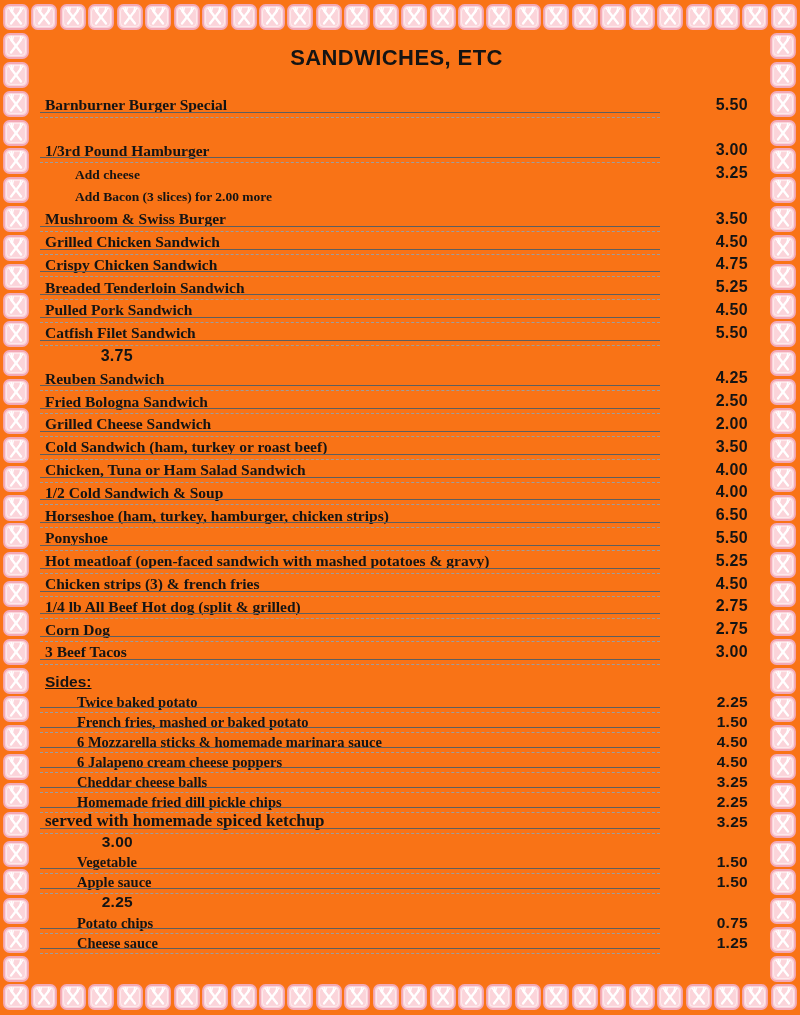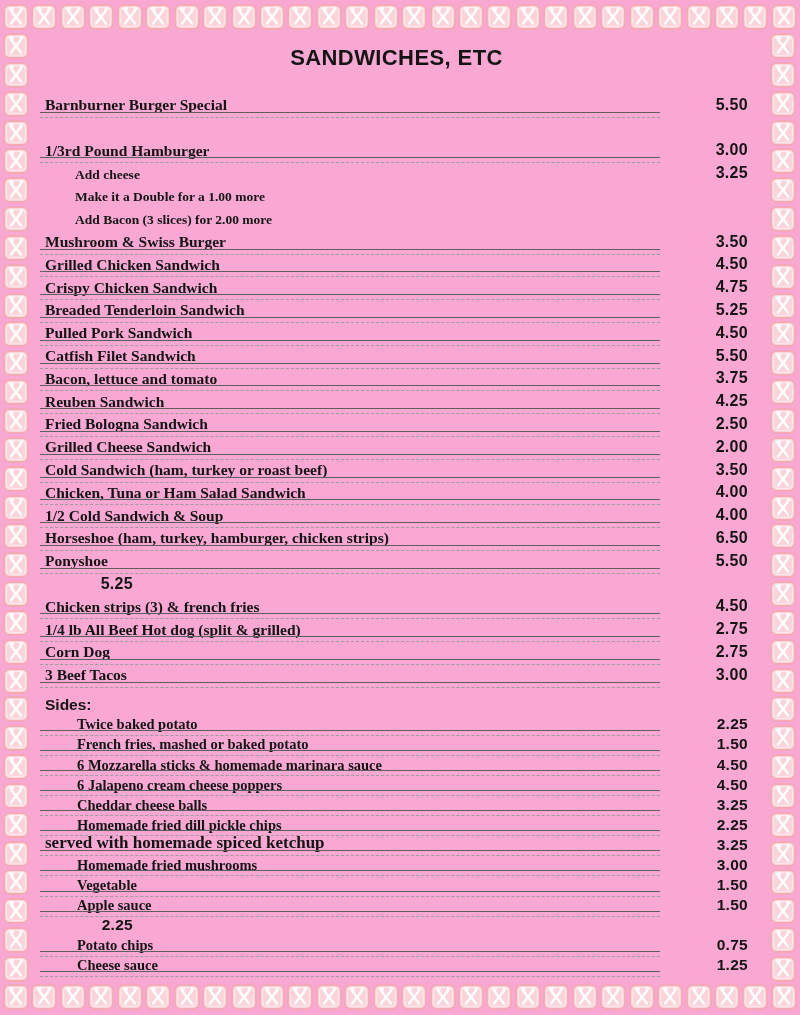--- a/index.html
+++ b/index.html
@@ -5,21 +5,21 @@
   html, body { margin: 0; padding: 0; }
   body {
     width: 800px; height: 1015px;
     background: #ffffff;
     font-family: "Liberation Sans", sans-serif;
     font-weight: bold;
     color: #141414;
     position: relative;
     overflow: hidden;
   }
-  .page { position: absolute; inset: 0; background: #f9a8d4; }
+  .page { position: absolute; inset: 0; background: #f97316; }
 
   
   .bstrip { position: absolute; display: flex; justify-content: space-between; overflow: hidden; }
   .bstrip.top    { top: 4px;    left: 3px; right: 3px; height: 27px; }
   .bstrip.bottom { bottom: 4px; left: 3px; right: 3px; height: 27px; }
   .bstrip.left   { top: 33px; bottom: 33px; left: 3px;  width: 27px; flex-direction: column; }
   .bstrip.right  { top: 33px; bottom: 33px; right: 3px; width: 27px; flex-direction: column; }
   .tile { width: 26px; height: 26px; flex: 0 0 auto; }
   .t-bg    { fill: var(--tile-fill, #fbd4da); stroke: var(--tile-border, #f3a9b6); stroke-width: 1.8; }
   .t-inner { fill: none; stroke: var(--tile-glyph, #fff); stroke-width: 1; opacity: .55; }
@@ -45,21 +45,21 @@
   .row.main.indent .iname { font-size: 13.5px; padding-left: 30px; }
   .row.side .iname { font-size: 14.5px; padding-left: 32px; }
   .isuffix { font-size: 17px; line-height: 1; padding-bottom: 1px; white-space: nowrap; }
   .pcell {
     width: 58px; margin-left: 30px; flex: 0 0 auto;
     display: flex; align-items: flex-end; justify-content: flex-end;
     padding-bottom: 5px; font-size: 16px; line-height: 1; letter-spacing: .3px;
   }
   .row.side .pcell { padding-bottom: 4px; font-size: 15.5px; }
 
-  .sides-header { margin-top: 8px; height: 20px; font-size: 15.5px; }
+  .sides-header { margin-top: 8px; height: 20px; font-size: 15.5px; text-decoration: underline; }
 </style>
 </head>
 <body>
 
 <div class="page">
 
   <svg width="0" height="0" style="position:absolute" aria-hidden="true">
     <symbol id="tile-sym" viewBox="0 0 26 26">
       <rect class="t-bg" x="1" y="1" width="24" height="24" rx="5.5"></rect>
       <rect class="t-inner" x="3.6" y="3.6" width="18.8" height="18.8" rx="3.8"></rect>
@@ -471,30 +471,24 @@
           <div class="pcell">3.00</div>
         </div>
         <div class="row main indent">
           <div class="ncell">
             <span class="iname">Add cheese</span>
           </div>
           <div class="pcell">3.25</div>
         </div>
         <div class="row main indent">
           <div class="ncell">
-            <span class="iname">Make it a Double for a 1.00 more</span>
+            <span class="iname">Add Bacon (3 slices) for 2.00 more</span>
           </div>
           <div class="pcell"></div>
         </div>
-        <div class="row main indent">
-          <div class="ncell">
-            <span class="iname">Add Bacon (3 slices) for 2.00 more</span>
-          </div>
-          <div class="pcell"></div>
-        </div>
         <div class="row main">
           <div class="ncell lined">
             <span class="iname">Mushroom &amp; Swiss Burger</span>
           </div>
           <div class="pcell">3.50</div>
         </div>
         <div class="row main">
           <div class="ncell lined">
             <span class="iname">Grilled Chicken Sandwich</span>
           </div>
@@ -518,23 +512,20 @@
           </div>
           <div class="pcell">4.50</div>
         </div>
         <div class="row main">
           <div class="ncell lined">
             <span class="iname">Catfish Filet Sandwich</span>
           </div>
           <div class="pcell">5.50</div>
         </div>
         <div class="row main">
-          <div class="ncell lined">
-            <span class="iname">Bacon, lettuce and tomato</span>
-          </div>
           <div class="pcell">3.75</div>
         </div>
         <div class="row main">
           <div class="ncell lined">
             <span class="iname">Reuben Sandwich</span>
           </div>
           <div class="pcell">4.25</div>
         </div>
         <div class="row main">
           <div class="ncell lined">
@@ -572,20 +563,23 @@
           </div>
           <div class="pcell">6.50</div>
         </div>
         <div class="row main">
           <div class="ncell lined">
             <span class="iname">Ponyshoe</span>
           </div>
           <div class="pcell">5.50</div>
         </div>
         <div class="row main">
+          <div class="ncell lined">
+            <span class="iname">Hot meatloaf (open-faced sandwich with mashed potatoes &amp; gravy)</span>
+          </div>
           <div class="pcell">5.25</div>
         </div>
         <div class="row main">
           <div class="ncell lined">
             <span class="iname">Chicken strips (3) &amp; french fries</span>
           </div>
           <div class="pcell">4.50</div>
         </div>
         <div class="row main">
           <div class="ncell lined">
@@ -644,23 +638,20 @@
           </div>
           <div class="pcell">2.25</div>
         </div>
         <div class="row side">
           <div class="ncell lined">
             <span class="isuffix">served with homemade spiced ketchup</span>
           </div>
           <div class="pcell">3.25</div>
         </div>
         <div class="row side">
-          <div class="ncell lined">
-            <span class="iname">Homemade fried mushrooms</span>
-          </div>
           <div class="pcell">3.00</div>
         </div>
         <div class="row side">
           <div class="ncell lined">
             <span class="iname">Vegetable</span>
           </div>
           <div class="pcell">1.50</div>
         </div>
         <div class="row side">
           <div class="ncell lined">

